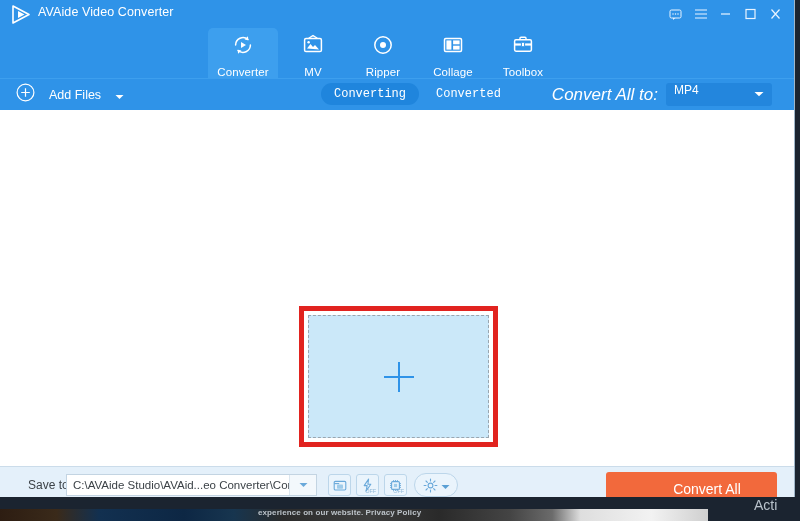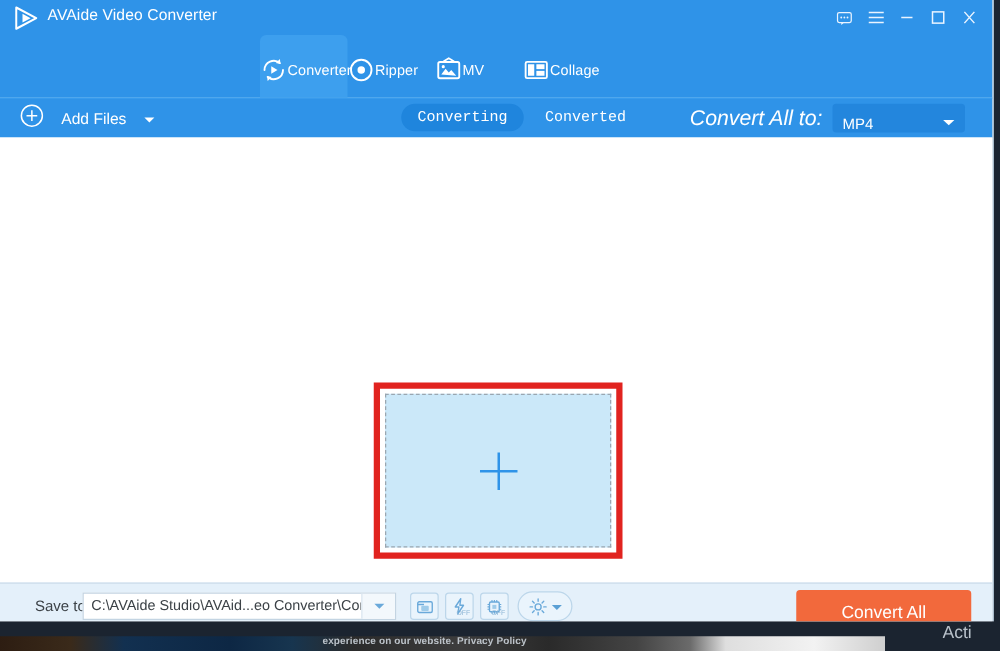--- a/index.html
+++ b/index.html
@@ -27,40 +27,40 @@
   .app-title{position:absolute;left:38px;top:5px;font-size:12.5px;color:#ffffff;
     letter-spacing:.1px;}
   .winctl{position:absolute;top:0;height:28px;display:flex;align-items:center;}
   .wbtn{width:25px;height:28px;display:flex;align-items:center;justify-content:center;
     cursor:default;}
   .wbtn svg{display:block;}
 
   
   .navbar{position:relative;height:50px;background:#2f93e8;}
   .tabs{position:absolute;left:208px;top:0;display:flex;height:50px;}
-  .tab{width:70px;height:50px;display:flex;flex-direction:row;align-items:center;
-    justify-content:flex-start;padding-top:5px;box-sizing:border-box;cursor:default;}
+  .tab{width:70px;height:50px;display:flex;flex-direction:column;align-items:center;
+    justify-content:space-between;padding-top:5px;box-sizing:border-box;cursor:default;}
   .tab.active{background:#3d9fee;border-radius:5px 5px 0 0;}
   .tab .ticon{height:24px;display:flex;align-items:center;justify-content:center;}
   .tab .tlabel{font-size:11.5px;color:#ffffff;margin-top:2px;letter-spacing:.1px;}
 
   
   .toolbar{position:relative;height:31px;background:#2f93e8;
     border-top:1px solid #3d9fee;}
   .addfiles{position:absolute;left:16px;top:4px;display:flex;align-items:center;
     gap:14px;cursor:default;}
   .addfiles .aflabel{font-size:12.5px;color:#fff;}
   .seg{position:absolute;left:321px;top:4px;display:flex;align-items:center;gap:4px;}
   .segbtn{height:22px;padding:0 13px;display:flex;align-items:center;border-radius:11px;
     font-size:12px;color:#ffffff;cursor:default;font-family:Liberation Mono, monospace;}
   .segbtn.active{background:#1f85dd;}
   .convall{position:absolute;right:22px;top:4px;display:flex;align-items:center;gap:8px;}
   .convall .calabel{font-size:17px;color:#ffffff;font-style:italic;}
   .cadrop{width:106px;height:23px;background:#2386dd;border-radius:3px;
-    display:flex;align-items:flex-end;justify-content:space-between;padding:0 8px;
+    display:flex;align-items:flex-start;justify-content:space-between;padding:0 8px;
     box-sizing:border-box;cursor:default;}
   .cadrop .caval{font-size:12px;color:#ffffff;}
 
   
   .stage{position:relative;height:356px;background:#ffffff;}
   .dropwrap{position:absolute;left:299px;top:196px;width:199px;height:141px;
     background:#e1231f;padding:5px;box-sizing:border-box;cursor:default;}
   .dropwhite{width:100%;height:100%;background:#ffffff;padding:4px;box-sizing:border-box;}
   .dropzone{width:100%;height:100%;background:#cbe8f9;
     border:1px dashed #9aa6b0;box-sizing:border-box;
@@ -89,21 +89,21 @@
   .gearbtn{position:absolute;left:414px;top:6px;width:44px;height:24px;
     border:1px solid #bcd6ea;border-radius:12px;background:#eaf4fc;display:flex;
     align-items:center;justify-content:center;gap:3px;cursor:default;box-sizing:border-box;}
   .merge{position:absolute;right:185px;top:11px;display:flex;align-items:center;gap:7px;
     cursor:default;}
   .cbox{width:12px;height:12px;border:1px solid #5ba7dd;background:#ffffff;
     border-radius:1px;}
   .mlabel{font-size:12px;color:#3c4247;}
   .convertall{position:absolute;right:17px;top:5px;width:140px;height:33px;
     background:#f2693c;border-radius:3px;display:flex;align-items:center;
-    justify-content:center;cursor:default;}
+    justify-content:center;cursor:default;padding-left:31px;}
   .convertall span{font-size:14px;color:#ffffff;}
 
   .watermark{position:absolute;right:4px;top:497px;font-size:14px;color:#b9c2cb;
     white-space:nowrap;overflow:hidden;width:42px;}
   .offtag{font-size:5.5px;color:#8fb6d6;position:absolute;right:2px;bottom:1.5px;
     letter-spacing:-.1px;}
 </style>
 </head>
 <body>
 
@@ -169,51 +169,62 @@
               <path d="M6.1 19.8 L5.6 15.8 L9.4 16.6 Z" fill="#fff"></path>
               <path d="M9 8 L14 11 L9 14 Z" fill="#fff"></path>
             </svg>
           </div>
           <div class="tlabel">Converter</div>
         </div>
 
         <div class="tab">
           <div class="ticon">
             <svg width="22" height="22" viewBox="0 0 22 22">
-              <circle cx="11" cy="11" r="8.2" fill="none" stroke="#fff" stroke-width="1.5"></circle>
-              <circle cx="11" cy="11" r="3" fill="#fff"></circle>
-            </svg>
-          </div>
-          <div class="tlabel">Ripper</div>
-        </div>
-
-        <div class="tab">
-          <div class="ticon">
-            <svg width="22" height="22" viewBox="0 0 22 22">
               <path d="M7 4 L11 1.6 L15 4" fill="none" stroke="#fff" stroke-width="1.3" stroke-linecap="round"></path>
               <rect x="2.6" y="4.6" width="16.8" height="13" rx="1.4" fill="none" stroke="#fff" stroke-width="1.5"></rect>
               <path d="M5 14.6 L8.5 10 L11 13 L13 11 L17 15.6 Z" fill="#fff"></path>
               <circle cx="6.6" cy="8.3" r="1.25" fill="#fff"></circle>
             </svg>
           </div>
           <div class="tlabel">MV</div>
         </div>
 
         <div class="tab">
           <div class="ticon">
             <svg width="22" height="22" viewBox="0 0 22 22">
+              <circle cx="11" cy="11" r="8.2" fill="none" stroke="#fff" stroke-width="1.5"></circle>
+              <circle cx="11" cy="11" r="3" fill="#fff"></circle>
+            </svg>
+          </div>
+          <div class="tlabel">Ripper</div>
+        </div>
+
+        <div class="tab">
+          <div class="ticon">
+            <svg width="22" height="22" viewBox="0 0 22 22">
               <rect x="2.5" y="4.5" width="17" height="13" rx="1.2" fill="none" stroke="#fff" stroke-width="1.5"></rect>
               <rect x="4.4" y="6.4" width="5" height="9.2" fill="#fff"></rect>
               <rect x="11.1" y="6.4" width="6.5" height="3.9" fill="#fff"></rect>
               <rect x="11.1" y="11.7" width="6.5" height="3.9" fill="#fff"></rect>
             </svg>
           </div>
           <div class="tlabel">Collage</div>
         </div>
 
+        <div class="tab">
+          <div class="ticon">
+            <svg width="22" height="22" viewBox="0 0 22 22">
+              <path d="M8 5.6 V4.3 a1 1 0 0 1 1-1 h4 a1 1 0 0 1 1 1 V5.6" fill="none" stroke="#fff" stroke-width="1.4"></path>
+              <rect x="2.6" y="5.8" width="16.8" height="11.4" rx="1.4" fill="none" stroke="#fff" stroke-width="1.5"></rect>
+              <rect x="2.6" y="9.4" width="16.8" height="2.2" fill="#fff"></rect>
+              <rect x="9.4" y="8.3" width="3.2" height="4.4" rx=".7" fill="#fff" stroke="#2f93e8" stroke-width="1"></rect>
+            </svg>
+          </div>
+          <div class="tlabel">Toolbox</div>
+        </div>
 
       </div>
     </div>
 
     <div class="toolbar">
       <div class="addfiles">
         <span>
           <svg width="19" height="19" viewBox="0 0 19 19">
             <circle cx="9.5" cy="9.5" r="8.4" fill="none" stroke="#fff" stroke-width="1.2"></circle>
             <path d="M9.5 5.2v8.6M5.2 9.5h8.6" stroke="#fff" stroke-width="1.2"></path>

